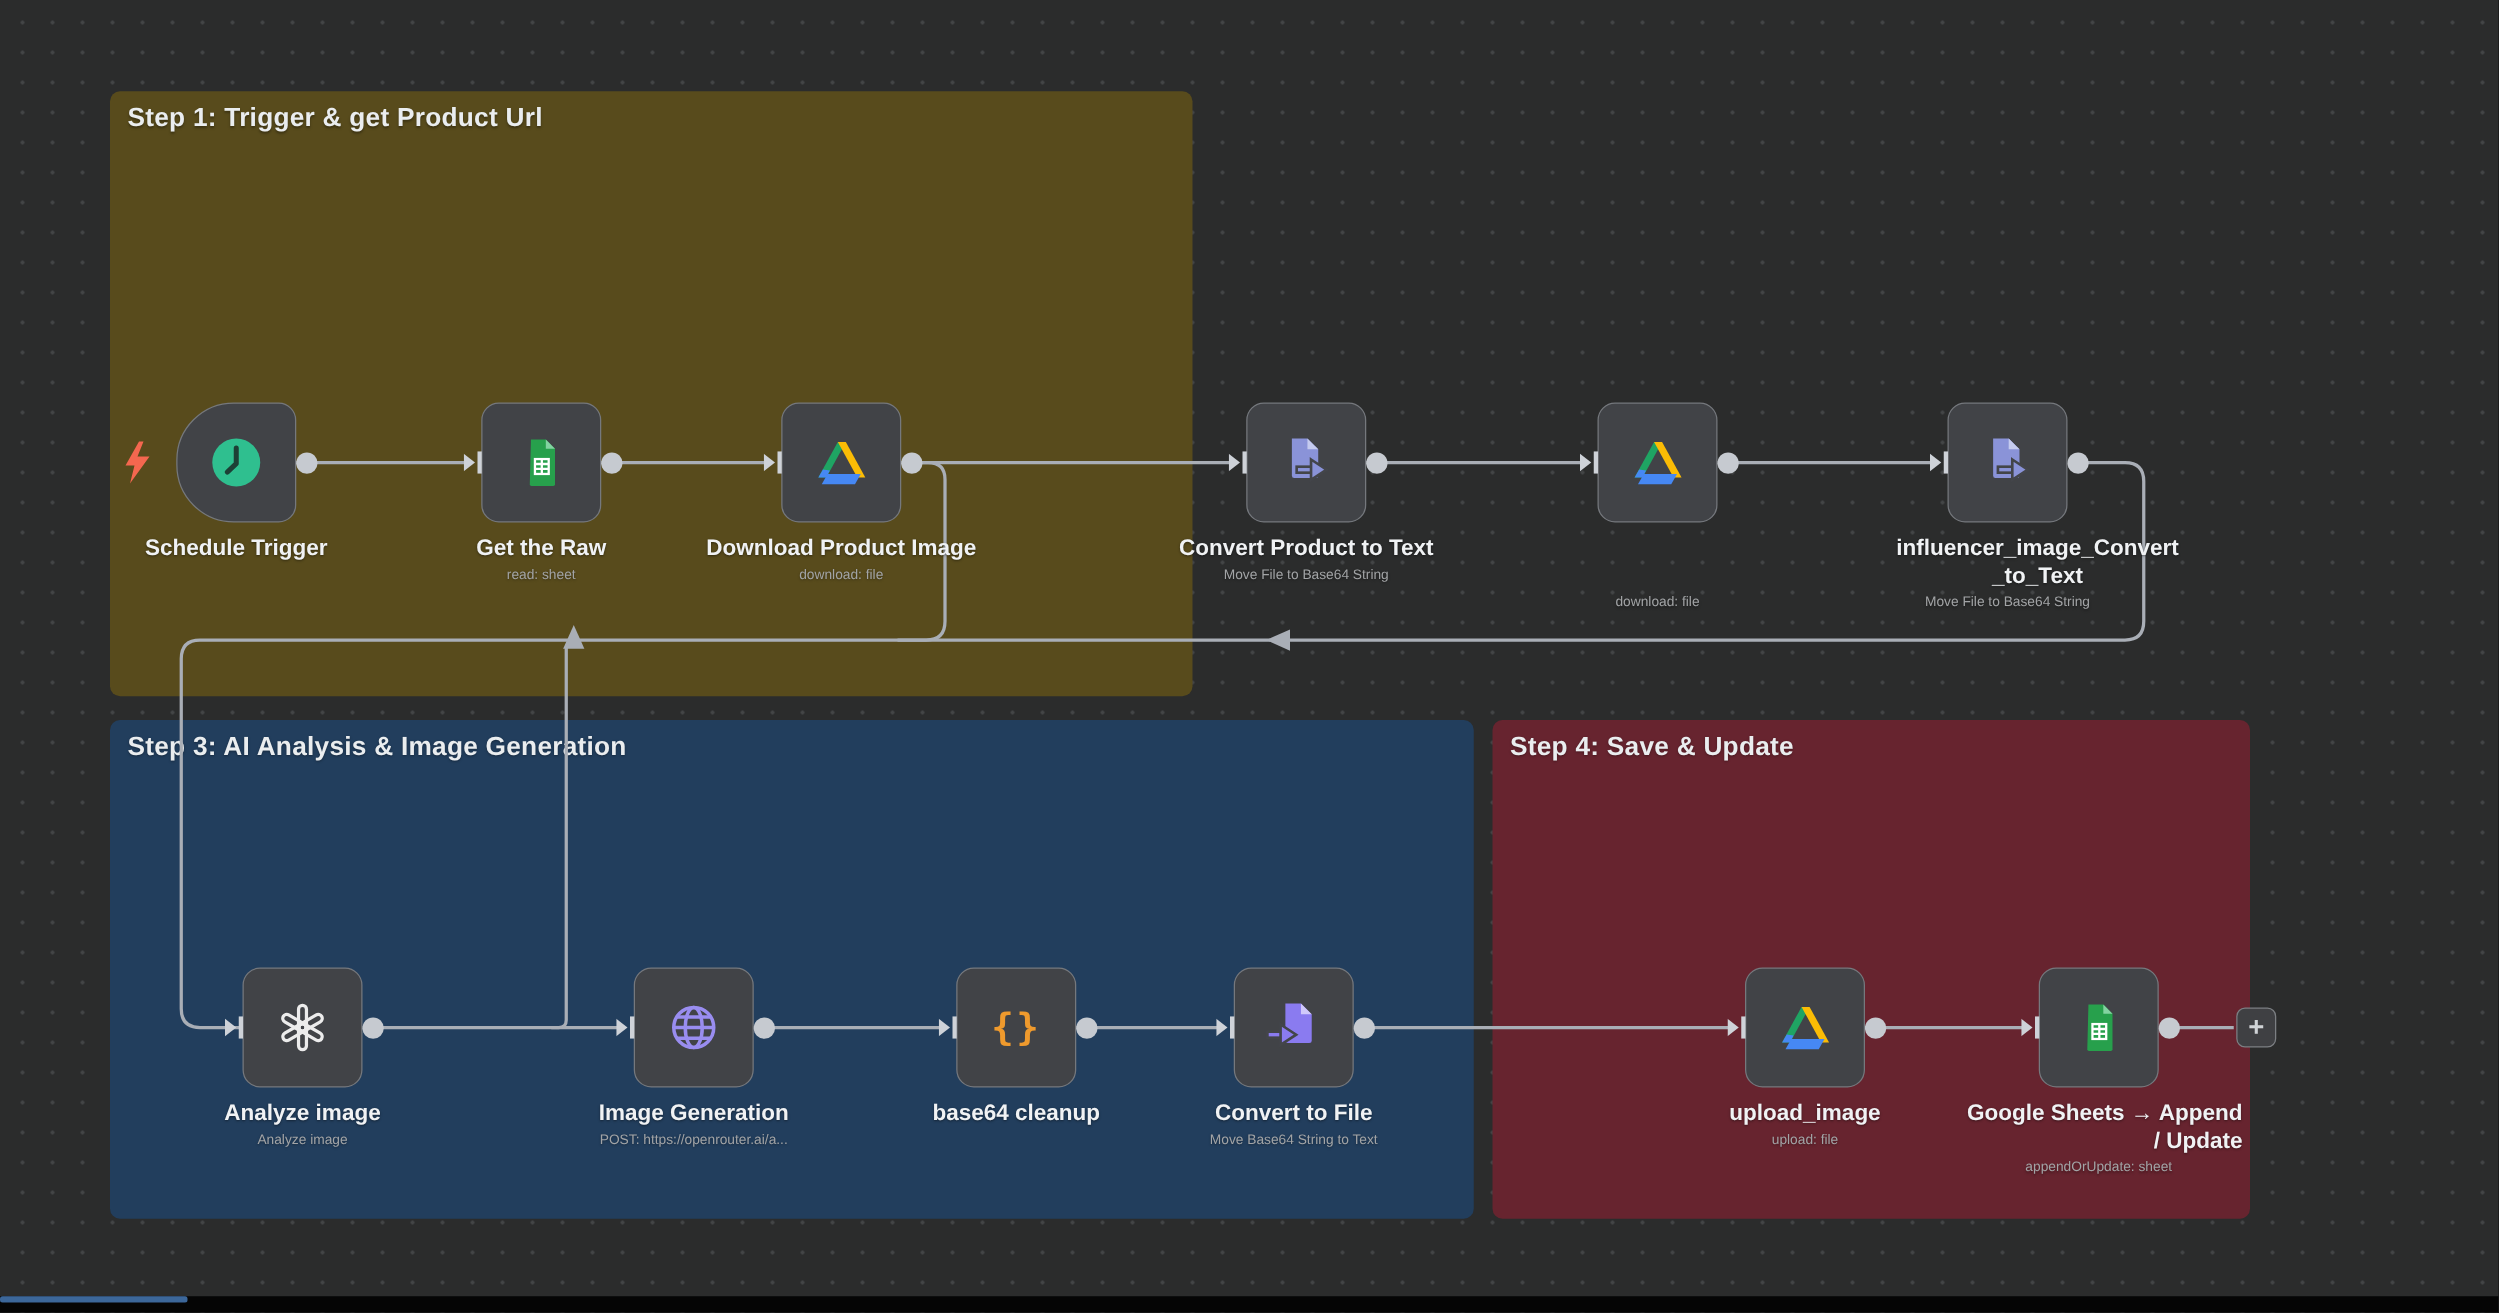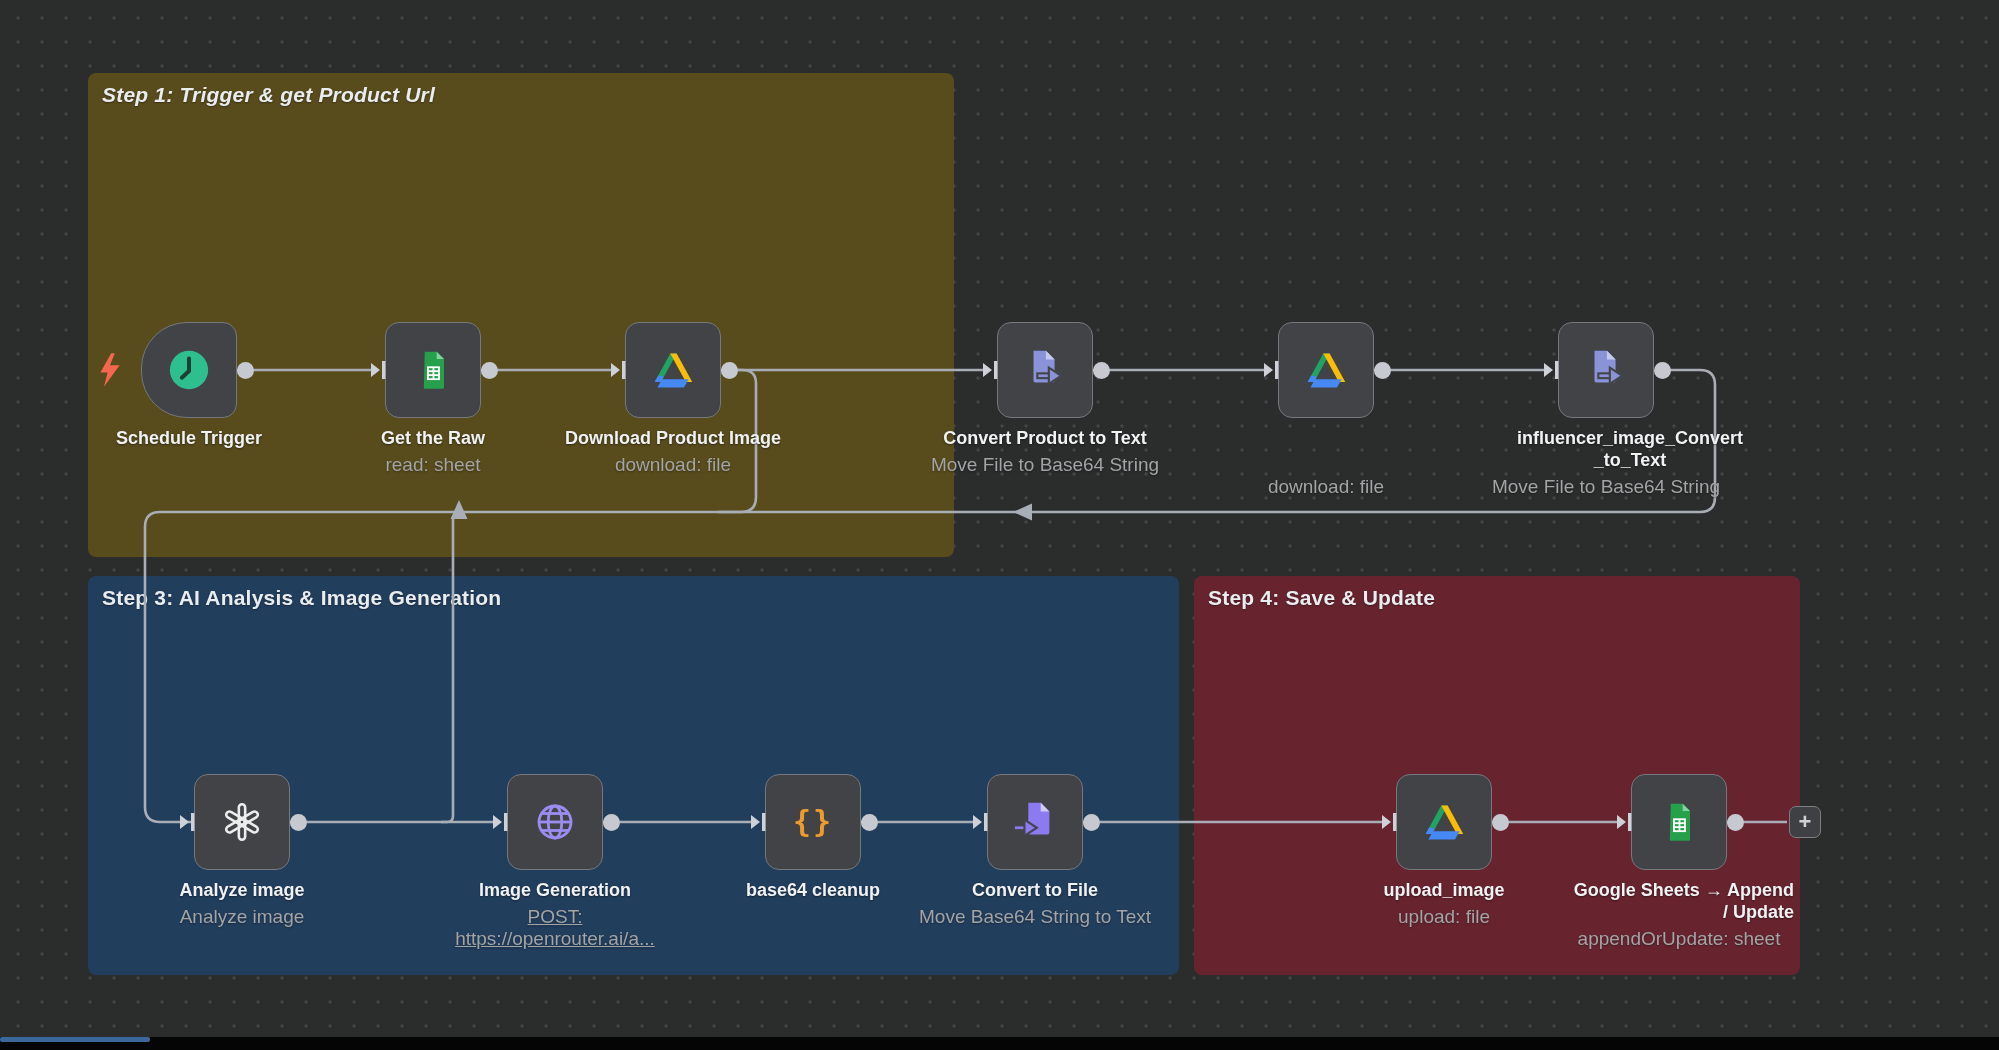--- a/index.html
+++ b/index.html
@@ -10,31 +10,31 @@
   }
   .sticky{position:absolute;border-radius:8px;z-index:1;}
   .sticky-title{padding:10px 14px;font-size:21px;font-weight:bold;color:#eaedef;letter-spacing:.2px;text-shadow:0 1px 2px rgba(0,0,0,.35);}
   svg.wires{position:absolute;left:0;top:0;z-index:2;}
   .node{position:absolute;width:96px;height:96px;background:#414347;border:1.6px solid #75787d;border-radius:14px;z-index:3;display:flex;align-items:center;justify-content:center;box-sizing:border-box;}
   .node.trigger{border-radius:46px 14px 14px 46px;}
   .icon{display:flex;align-items:center;justify-content:center;}
   .outdot{position:absolute;width:17px;height:17px;border-radius:50%;background:#c6cad0;z-index:4;}
   .inport{position:absolute;z-index:4;}
   .nlabel{position:absolute;width:230px;text-align:center;font-size:18px;font-weight:bold;color:#f0f2f4;z-index:3;line-height:1.22;word-wrap:break-word;text-shadow:0 1px 2px rgba(0,0,0,.45);}
-  .nsub{position:absolute;width:240px;text-align:center;font-size:19px;color:#a2a4a6;z-index:3;margin-top:2px;text-shadow:0 1px 2px rgba(0,0,0,.35);}
+  .nsub{position:absolute;width:240px;text-align:center;font-size:11px;color:#a2a4a6;z-index:3;margin-top:2px;text-shadow:0 1px 2px rgba(0,0,0,.35);}
   .plusbtn{position:absolute;width:32px;height:32px;background:#3f4043;border:1.6px solid #7c7f83;border-radius:7px;z-index:3;color:#d0d3d6;font-size:22px;font-weight:bold;display:flex;align-items:center;justify-content:center;line-height:1;box-sizing:border-box;}
   .bolt{position:absolute;z-index:3;}
   .scrollbar-track{position:absolute;left:0;bottom:0;width:100%;height:13px;background:#050505;z-index:6;}
   .scrollbar-thumb{position:absolute;left:0;top:0;width:150px;height:5px;background:#3c6countach;background:#3c679a;border-radius:2px;}
 </style>
 </head>
 <body>
 
 <div id="canvas">
-    <div class="sticky" style="left: 88px; top: 73px; width: 866px; height: 484px; background: rgb(88, 75, 28); font-style: italic;">
+    <div class="sticky" style="left: 88px; top: 73px; width: 866px; height: 484px; background: rgb(88, 75, 28);">
       <div class="sticky-title">Step 1: Trigger &amp; get Product Url</div>
     </div>
     <div class="sticky" style="left: 88px; top: 576px; width: 1091px; height: 399px; background: rgb(34, 62, 93);">
       <div class="sticky-title">Step 3: AI Analysis &amp; Image Generation</div>
     </div>
     <div class="sticky" style="left: 1194px; top: 576px; width: 606px; height: 399px; background: rgb(103, 36, 47);">
       <div class="sticky-title">Step 4: Save &amp; Update</div>
     </div>
     <svg class="wires" width="1999" height="1050">
       <path d="M237,370 L372,370" fill="none" stroke="#a9aeb6" stroke-width="2.6"></path>
@@ -185,21 +185,21 @@
           </g>
         </svg>
       </span>
     </div>
     <div class="outdot" style="left: 603px; top: 813.5px;"></div>
     <div class="inport" style="left: 493px; top: 813px;"><svg width="15" height="18" viewBox="0 0 15 18">
         <polygon points="0,2 9,9 0,16" fill="#ced2d8"></polygon>
         <rect x="11" y="0" width="3.4" height="18" fill="#ced2d8"></rect>
       </svg></div>
     <div class="nlabel" style="left: 440px; top: 880px;">Image Generation</div>
-    <div class="nsub" style="left: 435px; top: 904px; text-decoration: underline;">POST: https://openrouter.ai/a...</div>
+    <div class="nsub" style="left: 435px; top: 904px;">POST: https://openrouter.ai/a...</div>
     <div class="node" style="left: 765px; top: 774px;">
       <span class="icon">
         <svg width="48" height="48" viewBox="0 0 48 48">
           <text x="24" y="34" text-anchor="middle" font-family="DejaVu Sans Mono, monospace" font-size="30" font-weight="bold" fill="#ef9a2d" letter-spacing="2">{}</text>
         </svg>
       </span>
     </div>
     <div class="outdot" style="left: 861px; top: 813.5px;"></div>
     <div class="inport" style="left: 751px; top: 813px;"><svg width="15" height="18" viewBox="0 0 15 18">
         <polygon points="0,2 9,9 0,16" fill="#ced2d8"></polygon>

